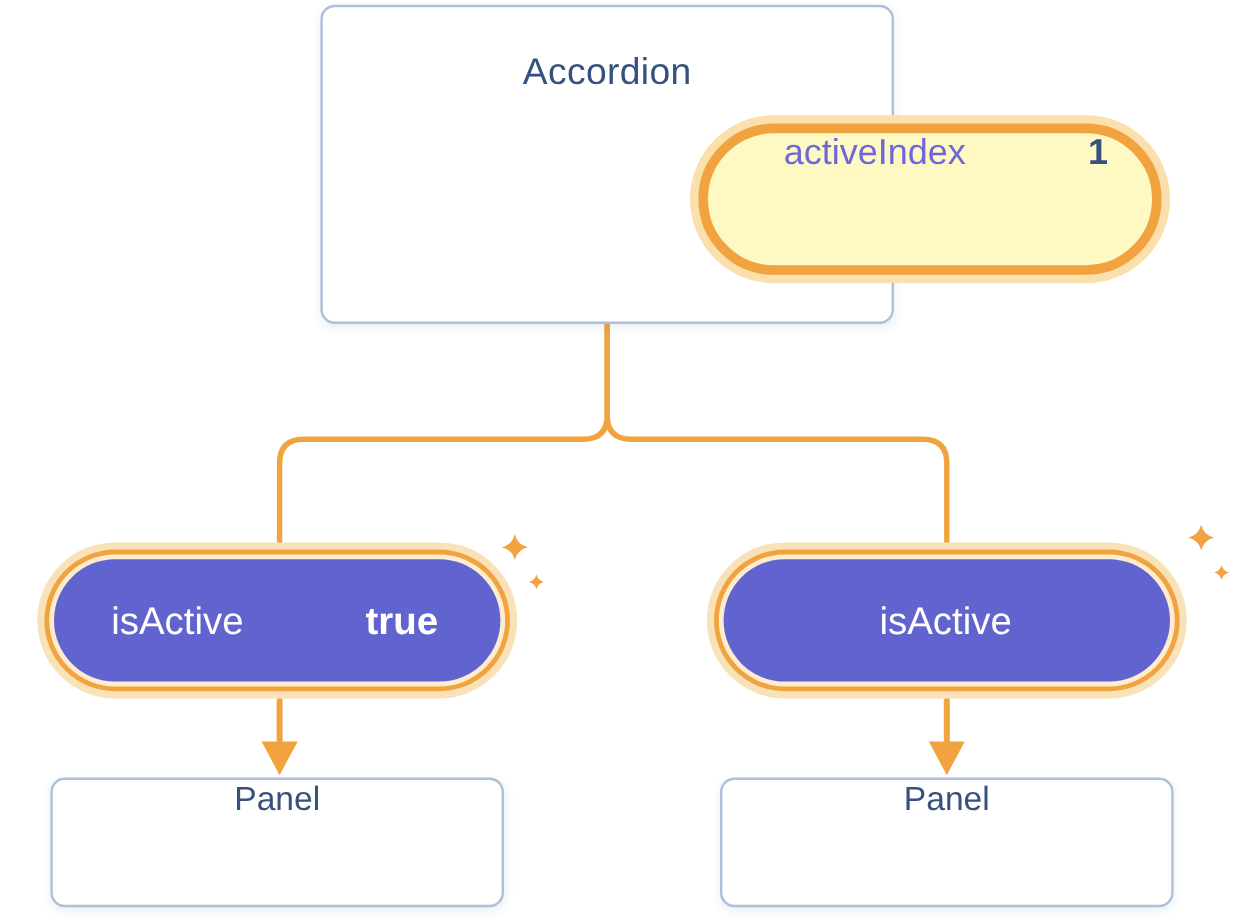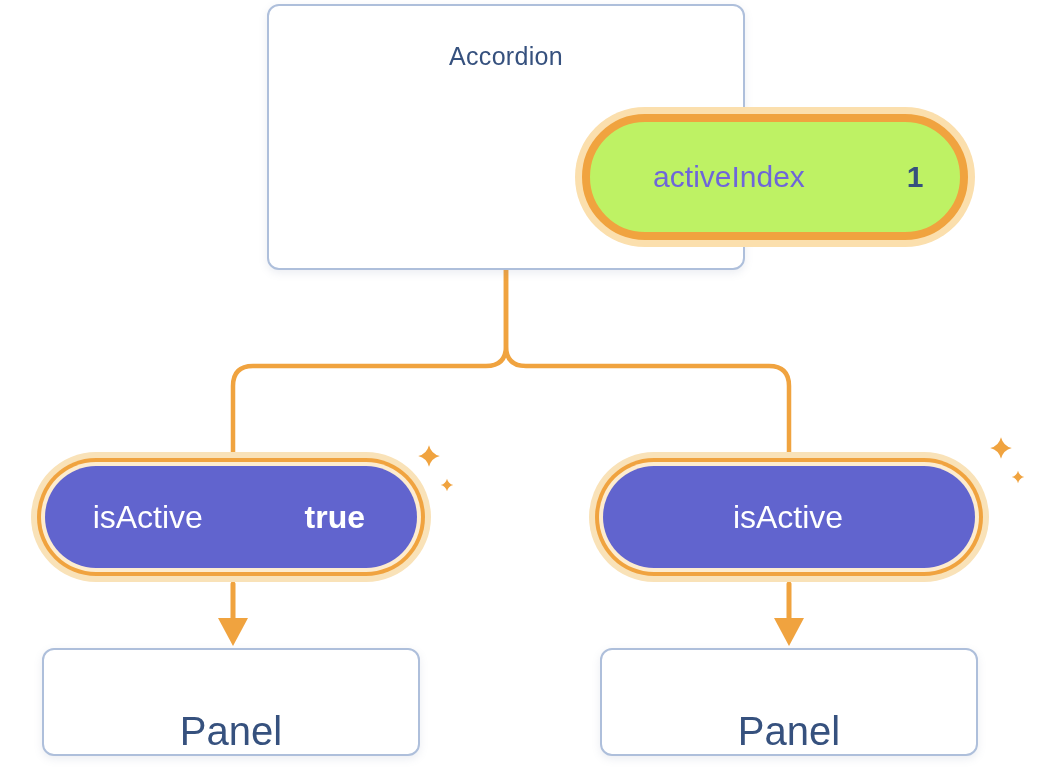--- a/index.html
+++ b/index.html
@@ -34,34 +34,34 @@
     border-radius: 12px;
     box-shadow: 0 3px 8px rgba(110, 130, 165, 0.14);
   }
   .accordion-card {
     left: 267px; top: 4px;
     width: 478px; height: 266px;
   }
   .card-title {
     margin-top: 36px;
     text-align: center;
-    font-size: 25px;
+    font-size: 31px;
     color: var(--navy);
     letter-spacing: 0.3px;
   }
   .state-pill {
     position: absolute;
-    left: 313px; top: 108px;
+    left: 313px; top: 97px;
     width: 386px; height: 126px;
-    background: #bef264;
+    background: #fef9c3;
     border: 8px solid var(--accent);
     border-radius: 999px;
     box-shadow: 0 0 0 7px var(--halo);
     display: flex;
-    align-items: center;
+    align-items: flex-start;
     overflow: hidden;
   }
   .state-pill .label {
     flex: 1;
     display: flex;
     align-items: center;
     justify-content: center;
     font-size: 30px;
     color: var(--purple);
   }
@@ -110,23 +110,23 @@
     display: flex;
     align-items: center;
     justify-content: center;
     font-size: 32px;
     font-weight: bold;
     color: #ffffff;
   }
   .panel-card {
     width: 378px; height: 108px;
     display: flex;
-    align-items: flex-end;
-    justify-content: center;
-    font-size: 40px;
+    align-items: flex-start;
+    justify-content: center;
+    font-size: 28px;
     color: var(--navy);
   }
   .panel-card.left  { left: 42px;  top: 648px; }
   .panel-card.right { left: 600px; top: 648px; }
 </style>
 </head>
 <body>
 
 <div class="canvas">
 

